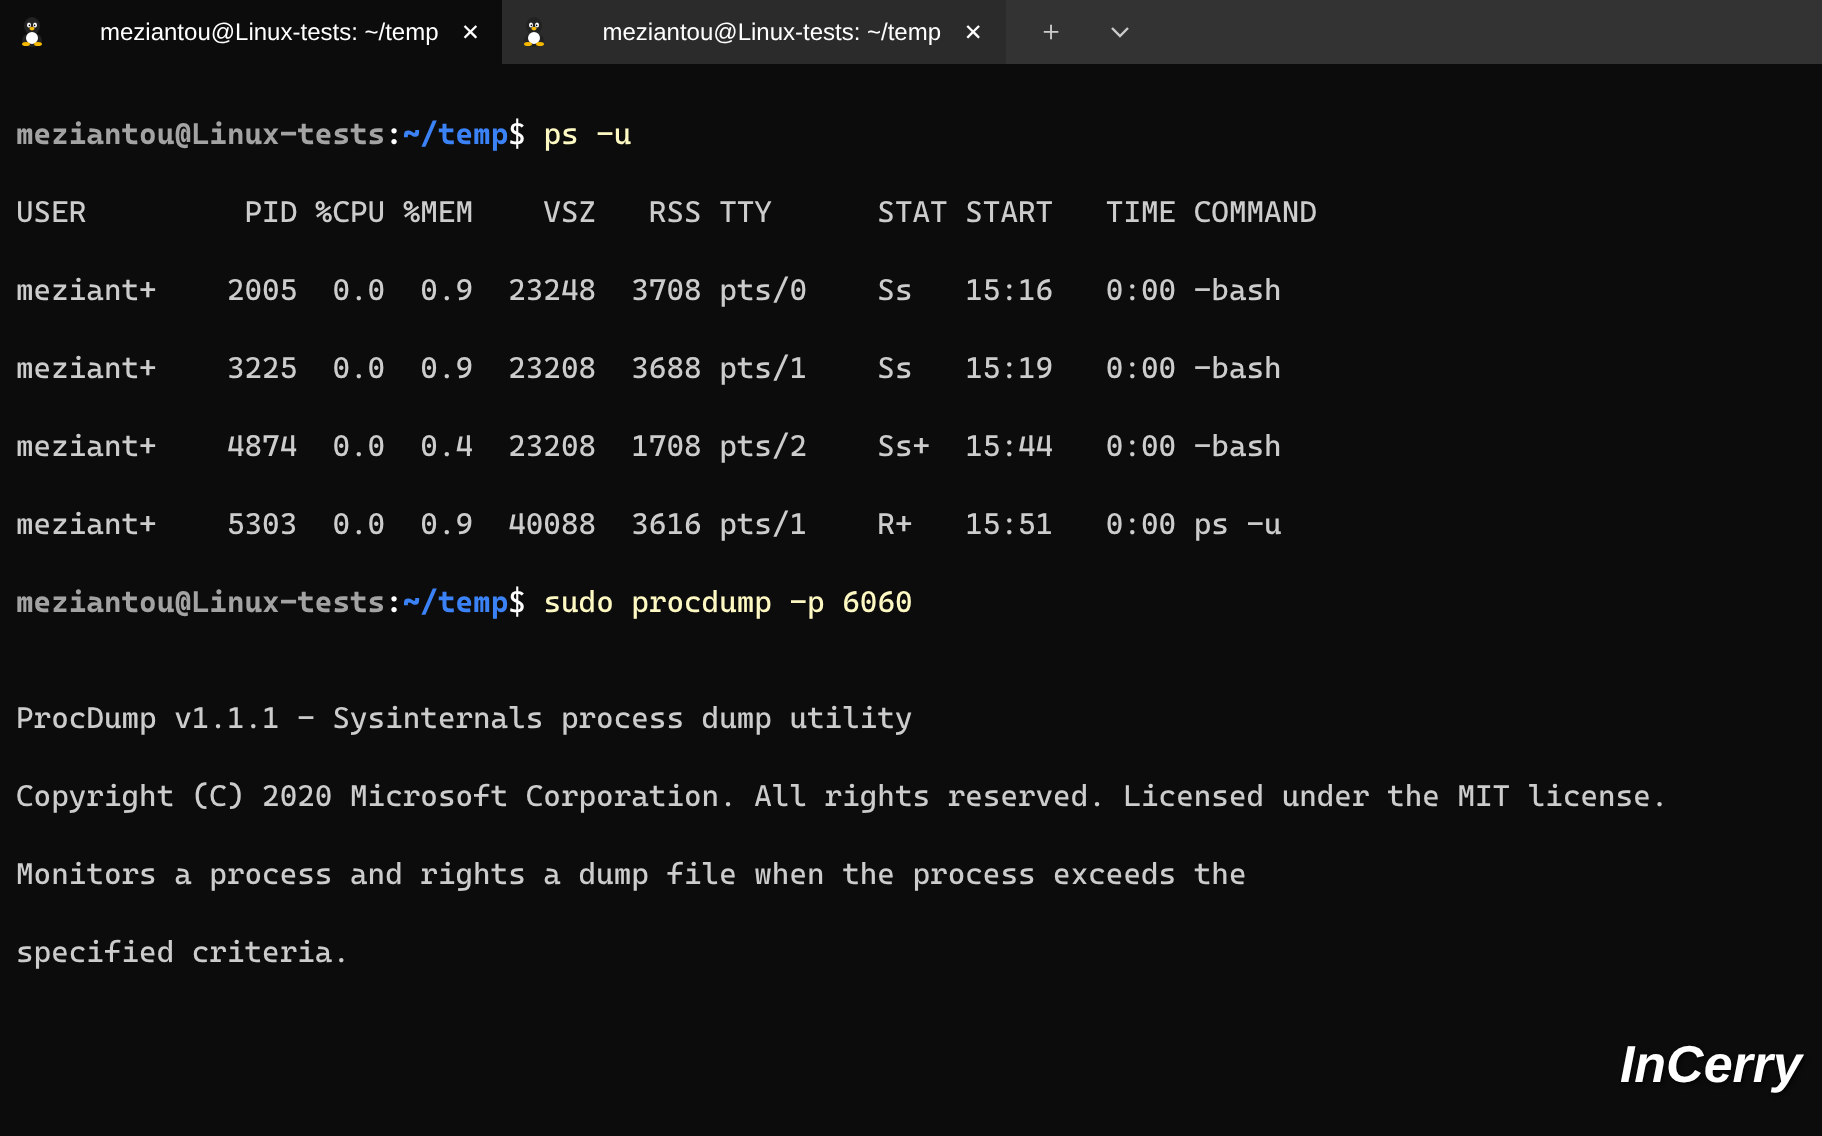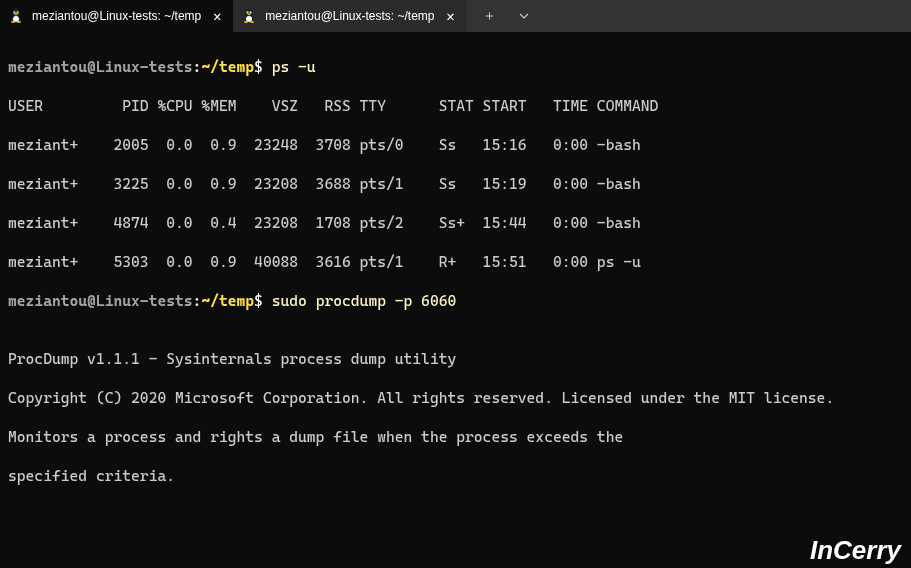--- a/index.html
+++ b/index.html
@@ -45,20 +45,21 @@
       align-items: center;
       justify-content: center;
     }
     .tab-title {
       color: #ffffff;
       font-size: 12px;
       font-family: 'Segoe UI', sans-serif;
       white-space: nowrap;
       overflow: hidden;
       max-width: 176px;
+      margin-left: 18px;
     }
     .tab-close {
       color: #ffffff;
       font-size: 14px;
       width: 16px;
       text-align: center;
       cursor: pointer;
     }
     .tabbar-actions {
       display: flex;
@@ -76,26 +77,26 @@
       cursor: pointer;
       font-size: 14px;
     }
     .terminal {
       padding: 6px 8px;
       line-height: 1.3;
       white-space: pre;
     }
     .prompt-user { color: #a3a3a3; font-weight: bold; }
     .prompt-colon { color: #ffffff; font-weight: bold;}
-    .prompt-path { color: #fde047; font-weight: bold;}
+    .prompt-path { color: #3b82f6; font-weight: bold;}
     .prompt-dollar { color: #ffffff; }
     .cmd { color: #fef9c3; }
     .watermark {
       position: absolute;
-      bottom: 2px;
+      bottom: 20px;
       right: 10px;
       color: #ffffff;
       font-family: Arial, sans-serif;
       font-size: 26px;
       font-weight: bold;
       font-style: italic;
       text-shadow: 1px 1px 2px rgba(0,0,0,0.7);
     }
     .tux-svg { width:16px; height:16px; }
   </style>

